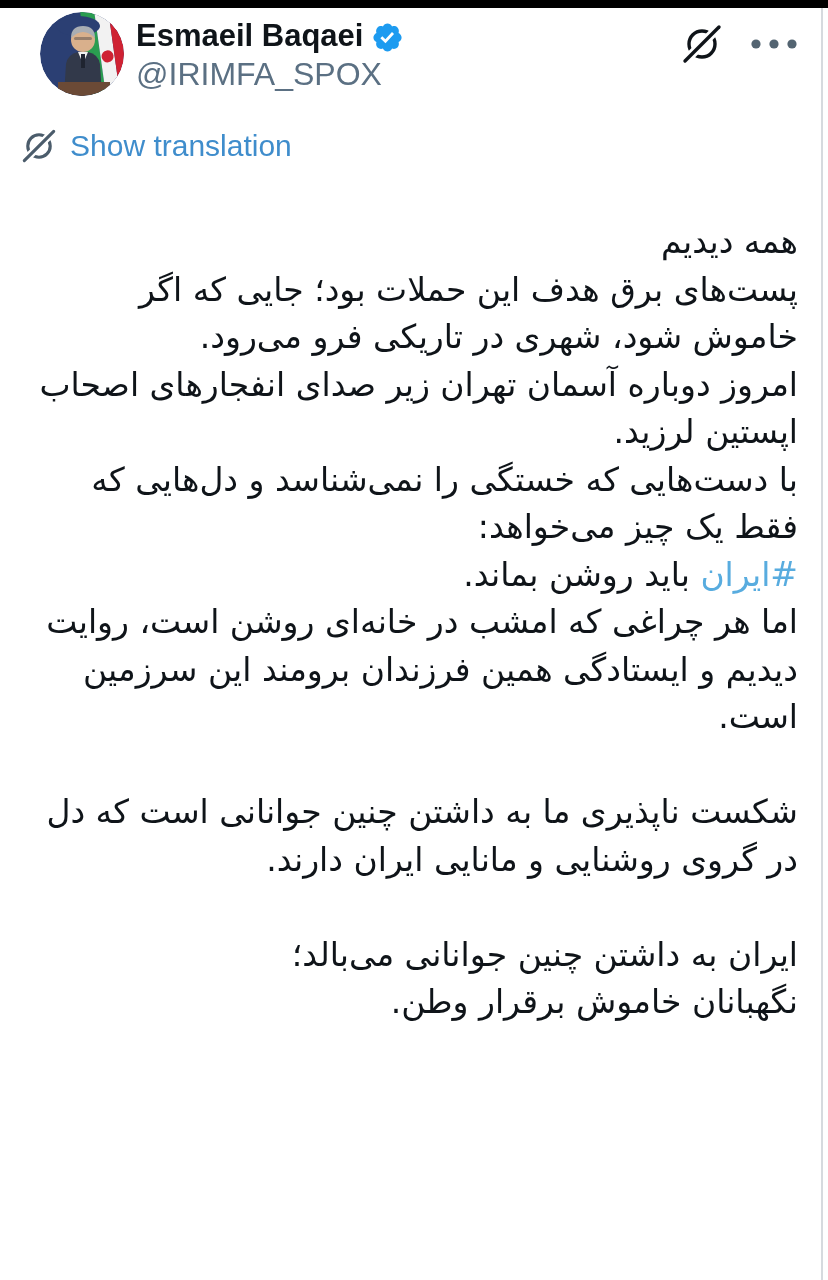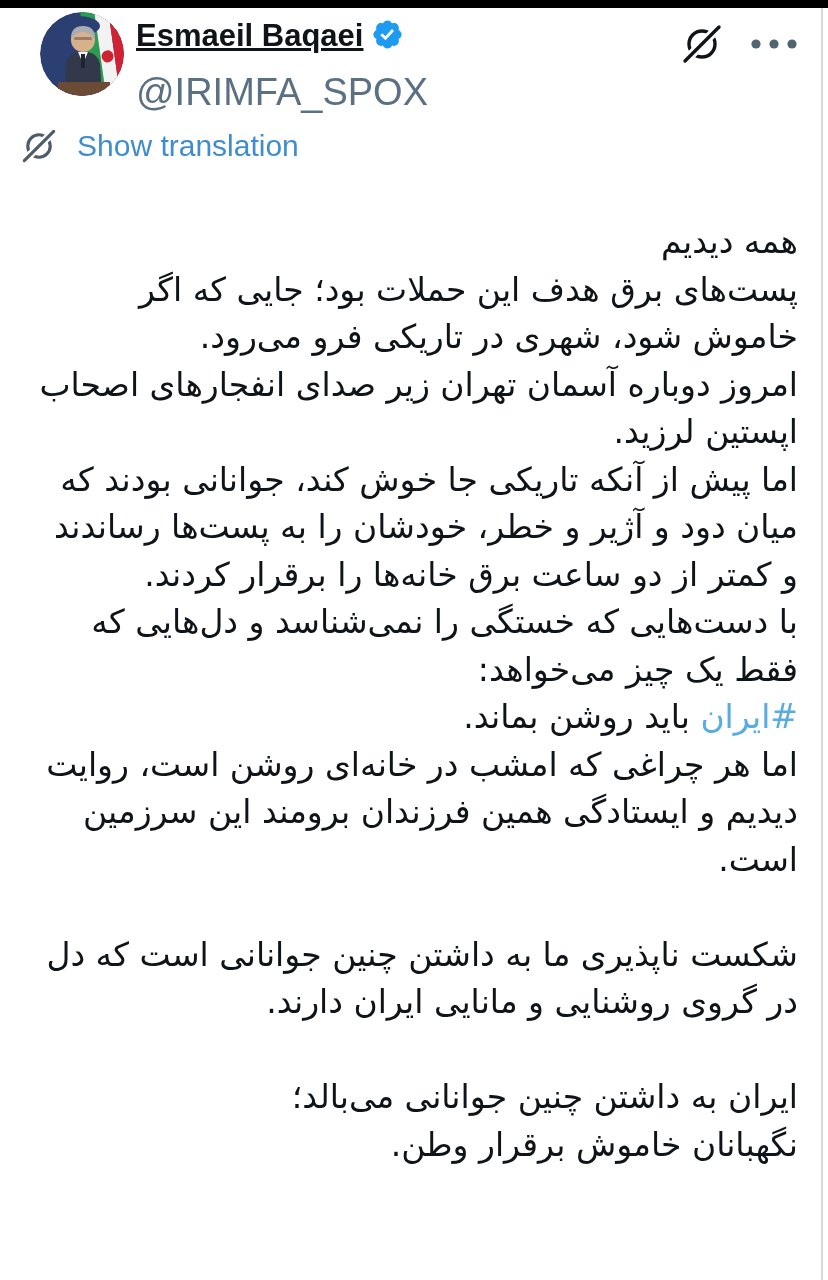--- a/index.html
+++ b/index.html
@@ -20,35 +20,35 @@
   
   .header{
     position:absolute;top:12px;left:40px;right:30px;
     display:flex;align-items:flex-start;
   }
   .avatar{
     width:84px;height:84px;border-radius:50%;overflow:hidden;flex:0 0 auto;
     display:block;
   }
   .author-info{margin-left:12px;padding-top:6px;min-width:0;}
-  .name-row{display:flex;align-items:flex-start;gap:8px;text-decoration:underline;}
+  .name-row{display:flex;align-items:flex-end;gap:8px;}
   .author-name{
     font-size:31px;font-weight:700;color:#0f1419;line-height:36px;white-space:nowrap;
   }
   .badge{width:33px;height:33px;display:block;}
   .author-handle{
-    font-size:38px;color:#5b7083;line-height:36px;margin-top:20px;
+    font-size:32px;color:#5b7083;line-height:36px;margin-top:2px;
   }
   .header-actions{margin-left:auto;display:flex;align-items:center;gap:26px;padding-top:10px;}
   .grok-btn{width:44px;height:44px;border:none;background:transparent;padding:0;cursor:pointer;}
   .more-btn{width:48px;height:44px;border:none;background:transparent;padding:0;cursor:pointer;display:flex;align-items:center;justify-content:center;}
   
   .translate-row{
     position:absolute;top:126px;left:20px;
-    display:flex;align-items:center;gap:19px;
+    display:flex;align-items:center;gap:12px;
     border:none;background:transparent;padding:0;cursor:pointer;
   }
   .translate-label{
     font-size:30px;color:#3f8dcc;line-height:40px;
   }
   
   .tweet-text{
     position:absolute;top:178px;left:28px;right:30px;
     direction:rtl;text-align:right;
     font-size:33px;line-height:47.5px;color:#0f1419;
@@ -129,21 +129,20 @@
     <line x1="5" y1="39" x2="39" y2="5" stroke="#ffffff" stroke-width="9"></line>
     <line x1="5" y1="39" x2="39" y2="5" stroke="#4b5c6b" stroke-width="3.6" stroke-linecap="round"></line>
   </svg>
   <span class="translate-label">Show translation</span>
 </button>
 
 <div class="tweet-text" dir="rtl" lang="fa">
   <p>همه دیدیم</p>
   <p>پست‌های برق هدف این حملات بود؛ جایی که اگر خاموش شود، شهری در تاریکی فرو می‌رود.</p>
   <p>امروز دوباره آسمان تهران زیر صدای انفجارهای اصحاب اپستین لرزید.</p>
-  <p>اما پیش از آنکه تاریکی جا خوش کند، جوانانی بودند که میان دود و آژیر و خطر، خودشان را به پست‌ها رساندند و کمتر از دو ساعت برق خانه‌ها را برقرار کردند.</p>
   <p>با دست‌هایی که خستگی را نمی‌شناسد و دل‌هایی که فقط یک چیز می‌خواهد:</p>
   <p><span class="hashtag">#ایران</span><span> باید روشن بماند.</span></p>
 
   <p>اما هر چراغی که امشب در خانه‌ای روشن است، روایت دیدیم و ایستادگی همین فرزندان برومند این سرزمین است.</p>
 
   <p class="gap">شکست ناپذیری ما به داشتن چنین جوانانی است که دل در گروی روشنایی و مانایی ایران دارند.</p>
 
   <p class="gap">ایران به داشتن چنین جوانانی می‌بالد؛</p>
   <p>نگهبانان خاموش برقرار وطن.</p>
 </div>

